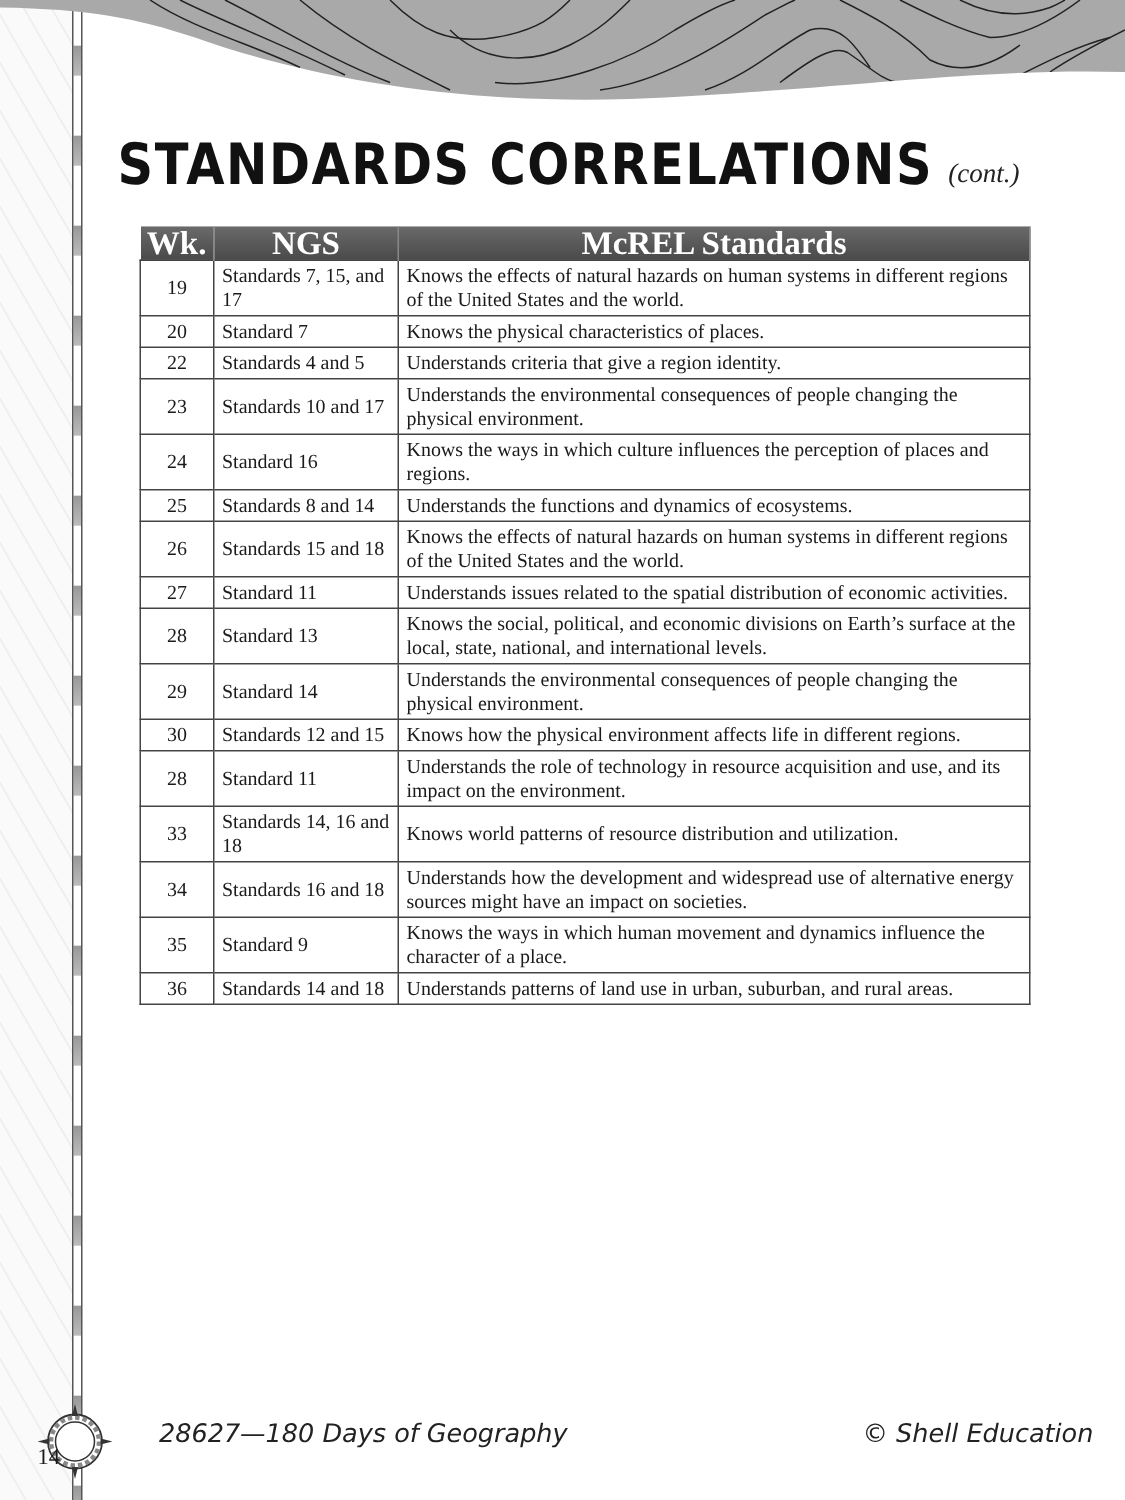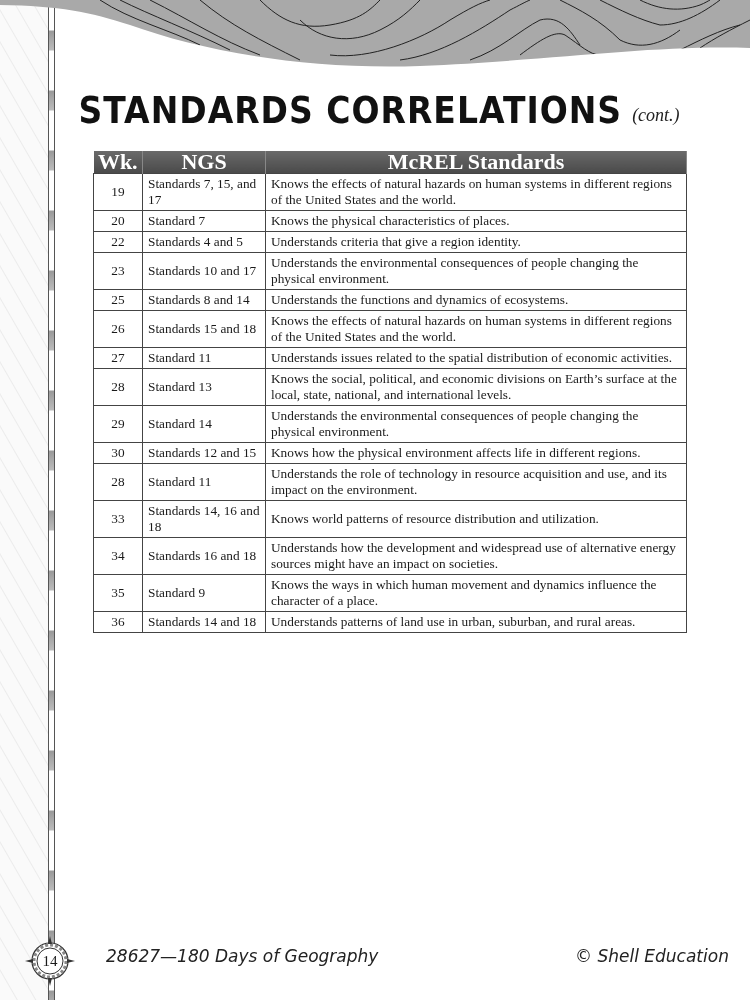--- a/index.html
+++ b/index.html
@@ -38,22 +38,22 @@
     font-size: 22px; height: 22px; padding: 0 4px; border-right: 1px solid #888;
   }
   table.std td { border: 1px solid #444; padding: 2px 5px; vertical-align: middle; }
   table.std td.wk { text-align: center; width: 38px; }
   table.std td.ngs { width: 112px; }
   .footer { position: absolute; top: 946px; font-family: "DejaVu Sans", sans-serif; font-style: italic; font-size: 17px; color: #222; }
   .page-badge {
     position: absolute; left: 25px; top: 936px; width: 50px; height: 50px;
   }
   .page-num {
-    position: absolute; left: 0; top: 0; width: 50px; height: 50px; line-height: 50px;
-    text-align: center; font-size: 15px; font-family: "Liberation Serif", serif;
+    position: absolute; left: 0; top: 11px; width: 50px; height: 50px; line-height: 50px;
+    font-size: 15px; font-family: "Liberation Serif", serif;
   }
 </style>
 </head>
 <body>
 
 <div class="left-margin"></div>
 <div class="spine"></div>
 
 <svg class="top-banner" viewBox="0 0 750 70" preserveAspectRatio="none">
   <defs>
@@ -107,20 +107,25 @@
       </tr>
       <tr>
         <td class="wk">22</td>
         <td class="ngs">Standards 4 and 5</td>
         <td class="mcrel">Understands criteria that give a region identity.</td>
       </tr>
       <tr>
         <td class="wk">23</td>
         <td class="ngs">Standards 10 and 17</td>
         <td class="mcrel">Understands the environmental consequences of people changing the physical environment.</td>
+      </tr>
+      <tr>
+        <td class="wk">24</td>
+        <td class="ngs">Standard 16</td>
+        <td class="mcrel">Knows the ways in which culture influences the perception of places and regions.</td>
       </tr>
       <tr>
         <td class="wk">25</td>
         <td class="ngs">Standards 8 and 14</td>
         <td class="mcrel">Understands the functions and dynamics of ecosystems.</td>
       </tr>
       <tr>
         <td class="wk">26</td>
         <td class="ngs">Standards 15 and 18</td>
         <td class="mcrel">Knows the effects of natural hazards on human systems in different regions of the United States and the world.</td>

